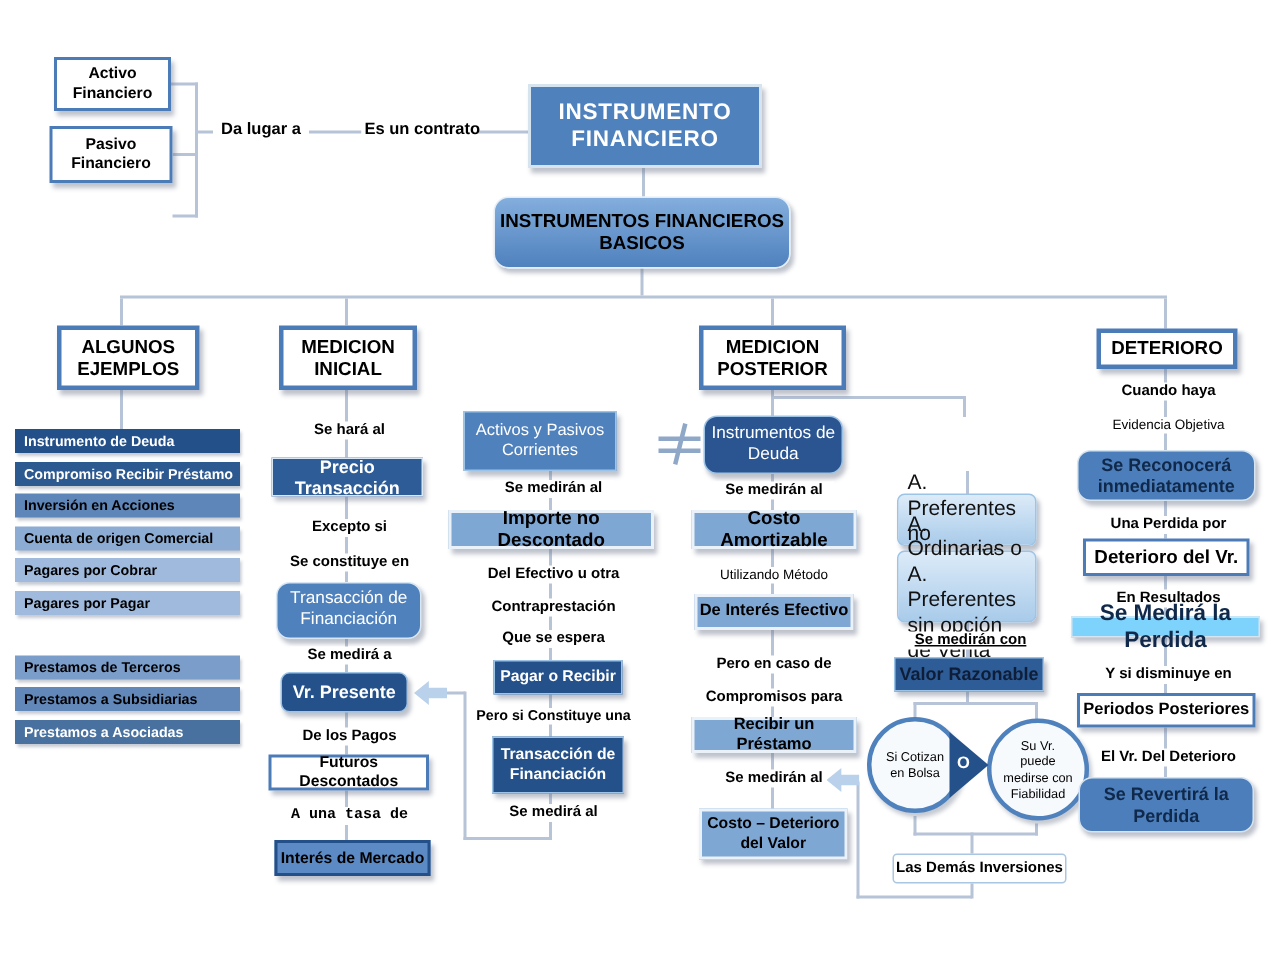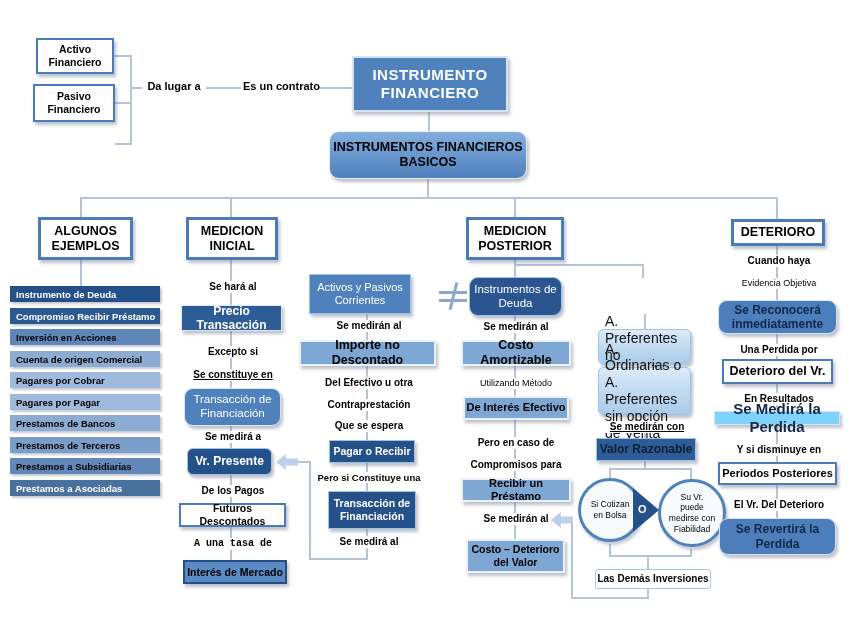--- a/index.html
+++ b/index.html
@@ -79,30 +79,29 @@
   <div class="bx b-title" style="left:466px;top:217px;width:98px;height:43px;">MEDICION POSTERIOR</div>
   <div class="bx b-title" style="left:731px;top:219px;width:94px;height:27px;">DETERIORO</div>
 
   <div class="vl" style="left:80px;top:260px;height:26px;"></div>
   <div class="bar" style="top: 286px; background: rgb(36, 80, 138); color: rgb(255, 255, 255);">Instrumento de Deuda</div>
   <div class="bar" style="top: 308px; background: rgb(45, 89, 145); color: rgb(255, 255, 255);">Compromiso Recibir Préstamo</div>
   <div class="bar" style="top: 329px; background: rgb(95, 134, 184); color: rgb(0, 0, 0);">Inversión en Acciones</div>
   <div class="bar" style="top: 351px; background: rgb(140, 172, 211); color: rgb(0, 0, 0); text-align: center;">Cuenta de origen Comercial</div>
   <div class="bar" style="top: 372px; background: rgb(159, 186, 220); color: rgb(0, 0, 0);">Pagares por Cobrar</div>
   <div class="bar" style="top: 394px; background: rgb(159, 186, 220); color: rgb(0, 0, 0);">Pagares por Pagar</div>
-  <div class="bar" style="top: 415px; background: rgb(140, 172, 211); color: rgb(0, 0, 0);">Prestamos de Bancos</div>
   <div class="bar" style="top: 437px; background: rgb(123, 157, 202); color: rgb(0, 0, 0);">Prestamos de Terceros</div>
   <div class="bar" style="top: 458px; background: rgb(98, 136, 186); color: rgb(0, 0, 0);">Prestamos a Subsidiarias</div>
   <div class="bar" style="top: 480px; background: rgb(73, 113, 159); color: rgb(255, 255, 255);">Prestamos a Asociadas</div>
 
   <div class="vl" style="left:230px;top:260px;height:302px;"></div>
   <div class="lbl" style="left:196px;top:281px;width:70px;">Se hará al</div>
   <div class="bx" style="left:181px;top:305px;width:101px;height:26px;background:#2e5c96;color:#fff;font-size:12px;font-weight:600;border:1px solid #d9e6f4;">Precio Transacción</div>
   <div class="lbl" style="left:196px;top:346px;width:70px;">Excepto si</div>
-  <div class="lbl" style="left:185px;top:369px;width:92px;text-decoration:underline;">Se constituye en</div>
+  <div class="lbl" style="left:185px;top:369px;width:92px;">Se constituye en</div>
   <div class="bx b-med r9" style="left:184px;top:388px;width:97px;height:38px;font-size:11.5px;">Transacción de Financiación</div>
   <div class="lbl" style="left:193px;top:431px;width:76px;">Se medirá a</div>
   <div class="bx b-dark r6" style="left:187px;top:448px;width:85px;height:27px;font-size:12px;font-weight:bold;">Vr. Presente</div>
   <div class="arrow-left" style="left:276px;top:454px;"></div>
   <div class="lbl" style="left:194px;top:485px;width:74px;">De los Pagos</div>
   <div class="bx b-white" style="left:179px;top:503px;width:107px;height:24px;font-size:10.5px;">Futuros Descontados</div>
   <div class="lbl" style="left:192px;top:538px;width:78px;font-family:Liberation Mono, monospace;">A una tasa de</div>
   <div class="bx" style="left:183px;top:560px;width:104px;height:24px;background:#5b8ac4;border:2px solid #24508a;color:#000;font-weight:bold;font-size:10.5px;">Interés de Mercado</div>
 
   <div class="bx b-med" style="left:309px;top:274px;width:102px;height:40px;font-size:11px;border:1px solid #9dc3e6;">Activos y Pasivos Corrientes</div>

